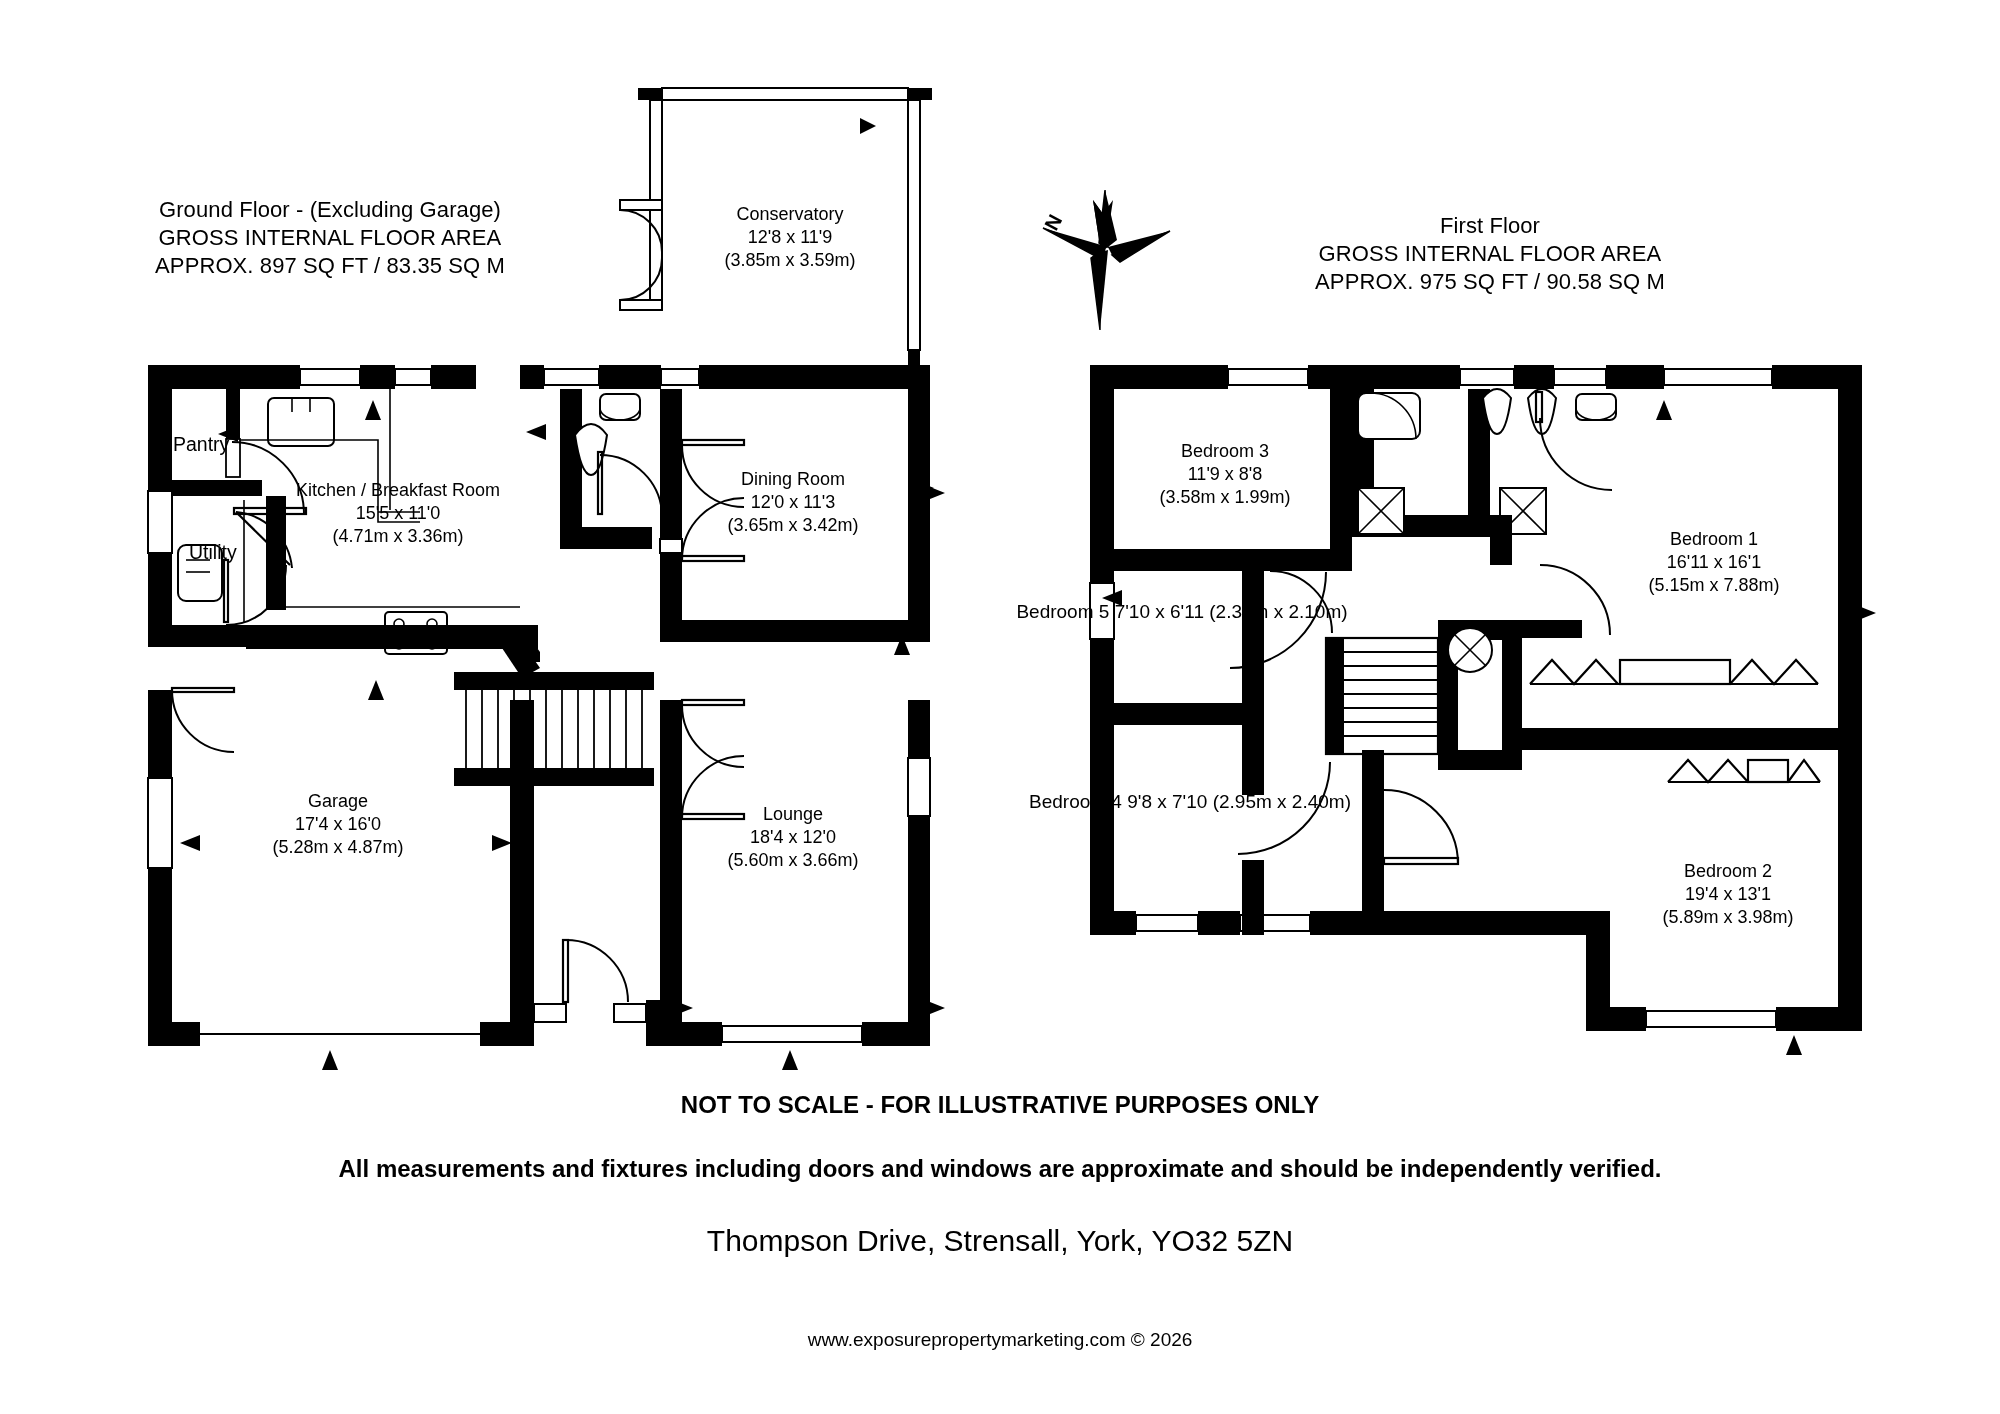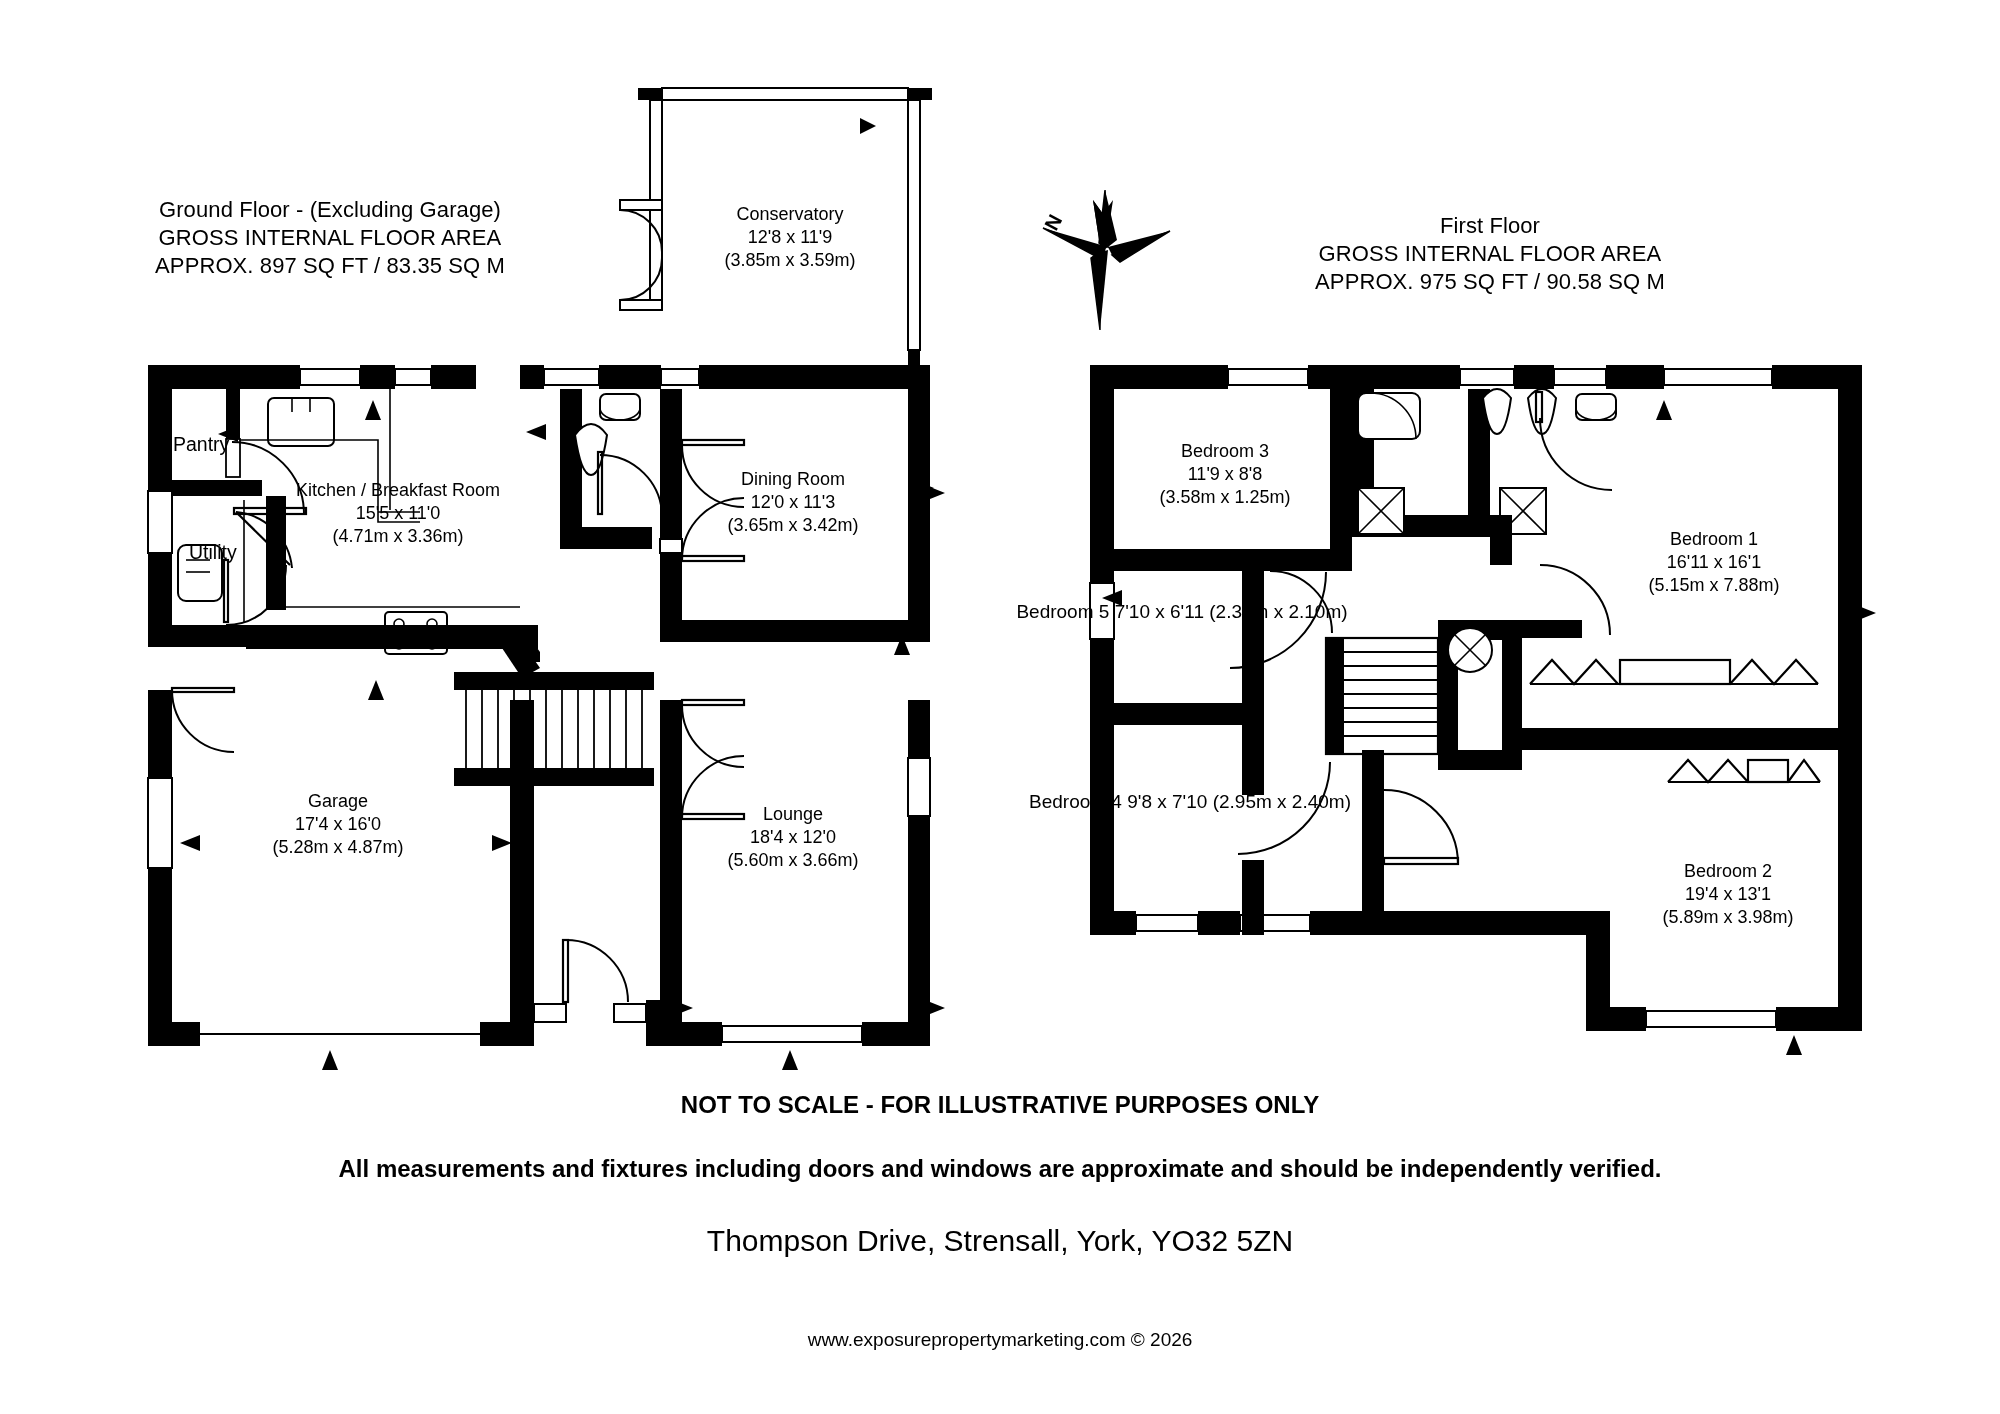--- a/index.html
+++ b/index.html
@@ -534,21 +534,21 @@
     <span class="mt">(5.28m x 4.87m)</span>
   </div>
 
   <div class="t plainlabel" style="left:173px; top:432px;">Pantry</div>
 
   <div class="t plainlabel" style="left:189px; top:540px;">Utility</div>
 
   <div class="t room center-x" style="left:1225px; top:440px;">
     <span class="nm">Bedroom 3</span>
     <span class="ft">11'9 x 8'8</span>
-    <span class="mt">(3.58m x 1.25m)</span>
+    <span class="mt">(3.58m x 1.99m)</span>
   </div>
 
   <div class="t room center-x" style="left:1714px; top:528px;">
     <span class="nm">Bedroom 1</span>
     <span class="ft">16'11 x 16'1</span>
     <span class="mt">(5.15m x 7.88m)</span>
   </div>
 
   <div class="t small-room center-x" style="left:1182px; top:600px;">
     <span class="nm">Bedroom 5</span>

